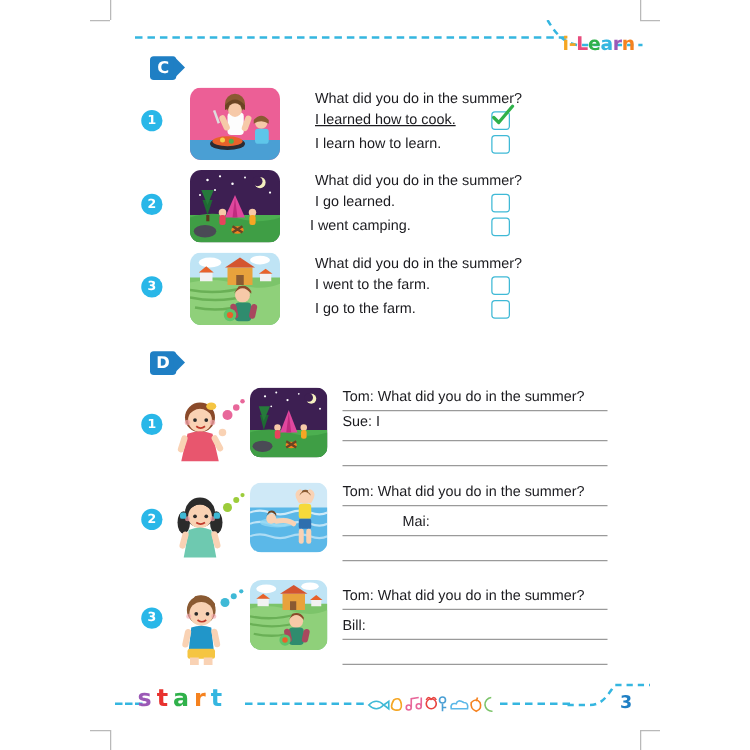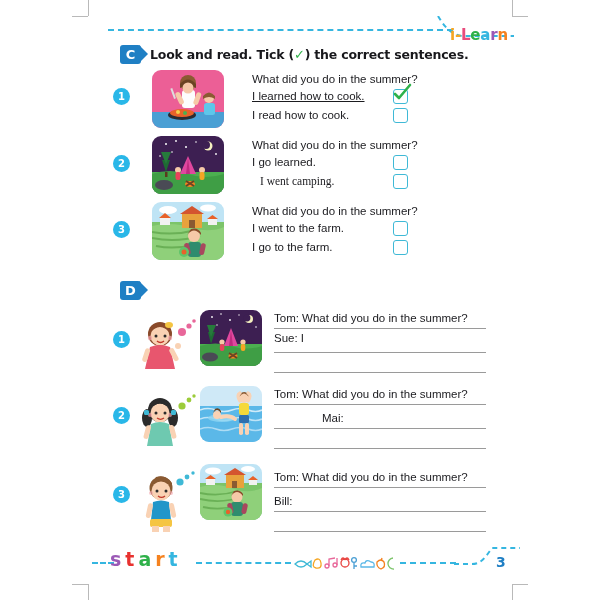--- a/index.html
+++ b/index.html
@@ -106,23 +106,20 @@
   <div class="crop h" style="left:512px;top:584px;"></div>
 
   <div class="top-rule"></div>
   <svg class="logo-curve" viewBox="0 0 80 44">
     <path d="M2 0 C 8 10, 14 18, 26 20 L 78 20" fill="none" stroke="#35b6e0" stroke-width="2" stroke-dasharray="5,4"></path>
   </svg>
   <div class="logo" id="logo"><span style="color: rgb(245, 166, 35);">i</span><span style="color: rgb(245, 166, 35);">-</span><span style="color: rgb(232, 76, 125);">L</span><span style="color: rgb(47, 177, 74);">e</span><span style="color: rgb(53, 182, 224);">a</span><span style="color: rgb(155, 89, 182);">r</span><span style="color: rgb(245, 130, 31);">n</span></div>
 
   <div class="sec-head" style="left:120px;top:45px;">
     <div class="badge-letter">C</div>
-    <div class="sec-title">
-      <span>Look and read. Tick (</span><span class="tickmark">✓</span><span>) the correct sentences.</span>
-    </div>
   </div>
 
   <div class="num" style="left:113px;top:88px;">1</div>
   <div class="thumb" style="left:152px;top:70px;width:72px;height:58px;">
     <svg width="72" height="58" viewBox="0 0 72 58">
       <rect width="72" height="58" fill="#ec5f96"></rect>
       <rect y="42" width="72" height="16" fill="#4a9fd4"></rect>
       <circle cx="36" cy="13" r="8" fill="#8a5a32"></circle>
       <path d="M28 14 q8 -9 16 0 l0 4 q-8 -5 -16 0z" fill="#6b4423"></path>
       <rect x="30" y="20" width="13" height="18" rx="3" fill="#fdfdfd"></rect>
@@ -138,21 +135,21 @@
       <circle cx="33" cy="43" r="2" fill="#4caf50"></circle>
       <rect x="20" y="18" width="2" height="11" fill="#ddd" transform="rotate(-20 21 23)"></rect>
     </svg>
   </div>
   <div class="qline" style="left:252px;top:73px;">What did you do in the summer?</div>
   <div class="qline" style="left:252px;top:90px;text-decoration:underline;">I learned how to cook.</div>
   <div class="chk" style="left:393px;top:89px;"></div>
   <svg class="chk-tick" style="left:392px;top:84px;" viewBox="0 0 20 18">
     <path d="M3 10 L 7 14 L 18 1" fill="none" stroke="#2fb14a" stroke-width="2.6" stroke-linecap="round" stroke-linejoin="round"></path>
   </svg>
-  <div class="qline" style="left:252px;top:109px;">I read how to cook.</div>
+  <div class="qline" style="left:252px;top:109px;">I learn how to learn.</div>
   <div class="chk" style="left:393px;top:108px;"></div>
 
   <div class="num" style="left:113px;top:155px;">2</div>
   <div class="thumb" style="left:152px;top:136px;width:72px;height:58px;">
     <svg width="72" height="58" viewBox="0 0 72 58">
       <rect width="72" height="58" fill="#3d1f52"></rect>
       <rect y="36" width="72" height="22" fill="#4caf50"></rect>
       <path d="M0 38 q18 -6 36 0 q18 6 36 0 l0 20 l-72 0z" fill="#3f9e45"></path>
       <circle cx="56" cy="10" r="4.5" fill="#f5f0c0"></circle>
       <circle cx="54" cy="9" r="4" fill="#3d1f52"></circle>
@@ -173,21 +170,21 @@
       <circle cx="50" cy="34" r="3" fill="#f6c9a8"></circle>
       <rect x="47.5" y="36" width="5" height="8" rx="2" fill="#f5a623"></rect>
       <ellipse cx="38" cy="48" rx="5" ry="3" fill="#f5821f"></ellipse>
       <path d="M34 50 L 42 45 M 34 45 L 42 50" stroke="#6b4423" stroke-width="2"></path>
       <ellipse cx="12" cy="49" rx="9" ry="5" fill="#4a4a55"></ellipse>
     </svg>
   </div>
   <div class="qline" style="left:252px;top:139px;">What did you do in the summer?</div>
   <div class="qline" style="left:252px;top:156px;">I go learned.</div>
   <div class="chk" style="left:393px;top:155px;"></div>
-  <div class="qline" style="left:260px;top:175px;font-family:Liberation Serif, serif;">I went camping.</div>
+  <div class="qline" style="left:248px;top:175px;">I went camping.</div>
   <div class="chk" style="left:393px;top:174px;"></div>
 
   <div class="num" style="left:113px;top:221px;">3</div>
   <div class="thumb" style="left:152px;top:202px;width:72px;height:58px;">
     <svg width="72" height="58" viewBox="0 0 72 58">
       <rect width="72" height="58" fill="#bfe4f5"></rect>
       <ellipse cx="16" cy="8" rx="9" ry="4" fill="#fff"></ellipse>
       <ellipse cx="56" cy="6" rx="8" ry="3.5" fill="#fff"></ellipse>
       <rect y="20" width="72" height="38" fill="#7cc46a"></rect>
       <path d="M0 24 q20 -5 40 2 q18 5 32 -1 l0 33 l-72 0z" fill="#8fd07a"></path>

